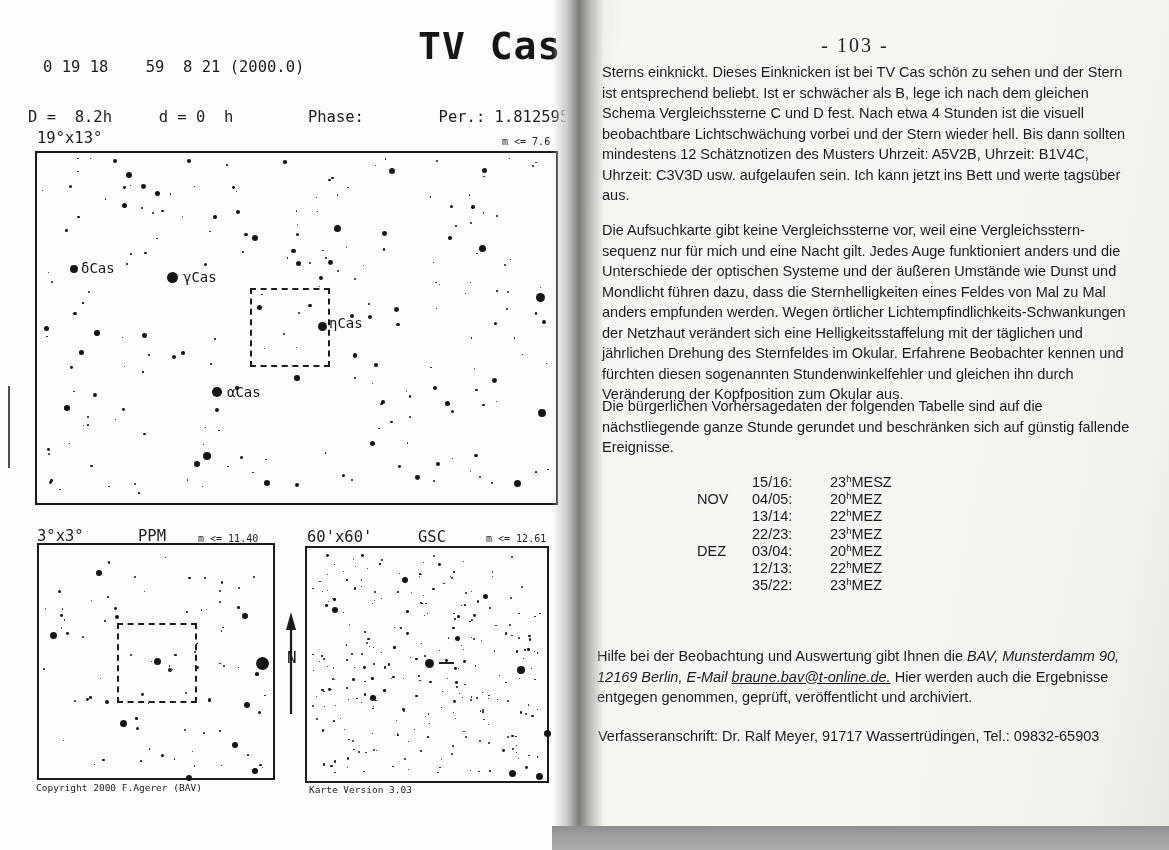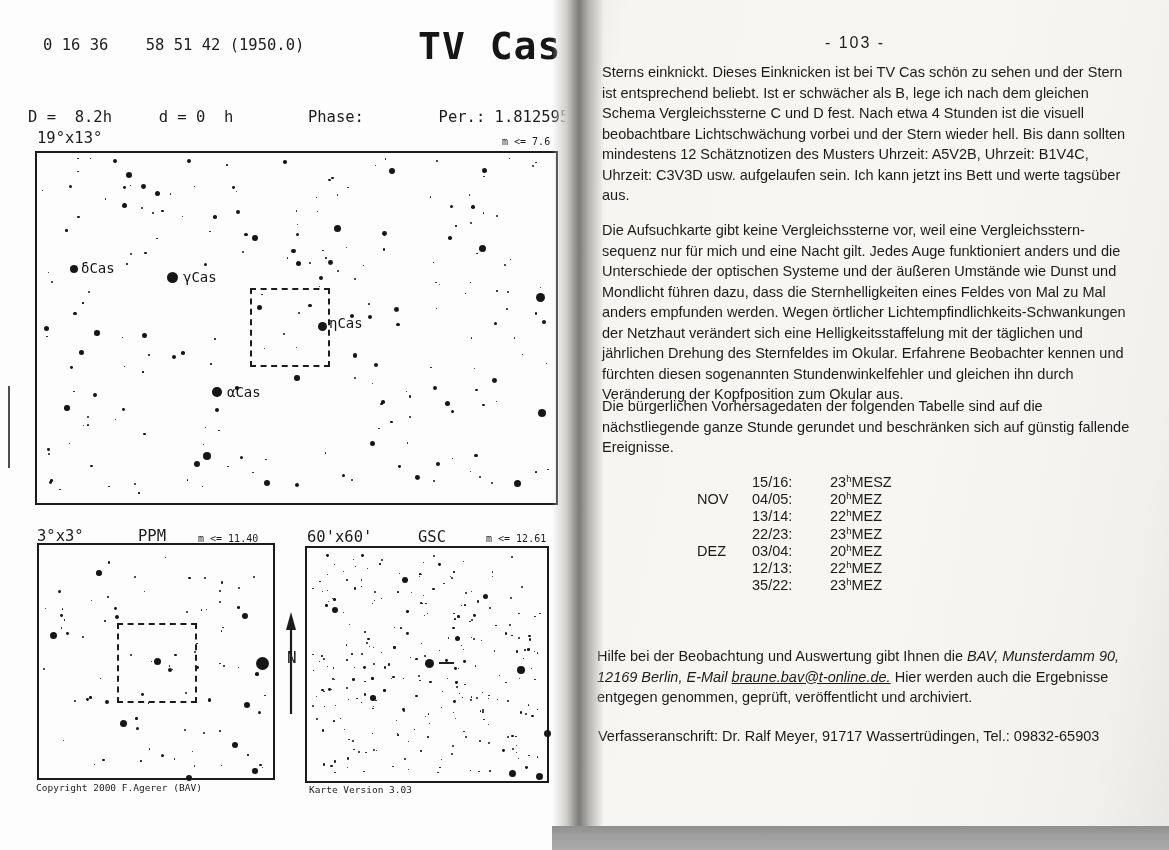--- a/index.html
+++ b/index.html
@@ -19,39 +19,39 @@
   .params{font-size:15.5px;line-height:22px;}
   .tv-title{font-size:38px;font-weight:bold;letter-spacing:1px;color:#161616;}
   .fov{font-size:15.5px;}
   .maglim{font-size:10px;}
   .smallprint{font-size:9.5px;}
   .chart-box{border:2px solid #1b1b1b;box-sizing:border-box;background:transparent;}
   .dashed-box{position:absolute;border:2px dashed #1c1c1c;box-sizing:border-box;}
   .star{position:absolute;background:#161616;border-radius:50%;}
   .star-label{position:absolute;font-family:"DejaVu Sans Mono",monospace;font-size:14px;color:#141414;white-space:pre;}
   .mark-dash{position:absolute;height:2px;background:#222;}
-  .pagenum{font-family:Liberation Sans, sans-serif;font-size:16px;letter-spacing:2px;color:#222;}
+  .pagenum{font-family:Liberation Serif, serif;font-size:20px;letter-spacing:2px;color:#222;}
   .para{font-size:14.5px;line-height:20.5px;color:#1b1b1b;white-space:pre;}
   .tbl-row{display:flex;height:17.2px;font-size:14.5px;color:#1b1b1b;align-items:baseline;}
   .tbl-year{width:55px;}
   .tbl-month{width:55px;}
   .tbl-date{width:78px;}
   .tbl-time{flex:1;}
   .sup-h{font-size:9.5px;position:relative;top:-5px;}
   .italic{font-style:italic;}
   .underline{text-decoration:underline;}
 </style>
 </head>
 <body>
 
 <div class="scan">
 
   <div class="abs left-page">
 
-    <div class="abs mono coords" style="left:43px;top:34px;">0 16 36    58 51 42 (1950.0)</div>
+    <div class="abs mono coords" style="left:43px;top:56px;">0 19 18    59  8 21 (2000.0)</div>
 
     <div class="abs mono tv-title" style="left:418px;top:24px;">TV Cas</div>
 
     <div class="abs mono params" style="left:28px;top:106px;">D =  8.2h     d = 0  h        Phase:        Per.: 1.812595d</div>
 
     <div class="abs mono fov" style="left:37px;top:129px;">19°x13°</div>
     <div class="abs mono maglim" style="left:502px;top:136px;">m &lt;= 7.6</div>
 
     <div class="abs chart-box" style="left:35px;top:151px;width:523px;height:354px;">
         <div class="star" style="left: 469.264px; top: 155.471px; width: 1.76955px; height: 1.76955px;"></div>

